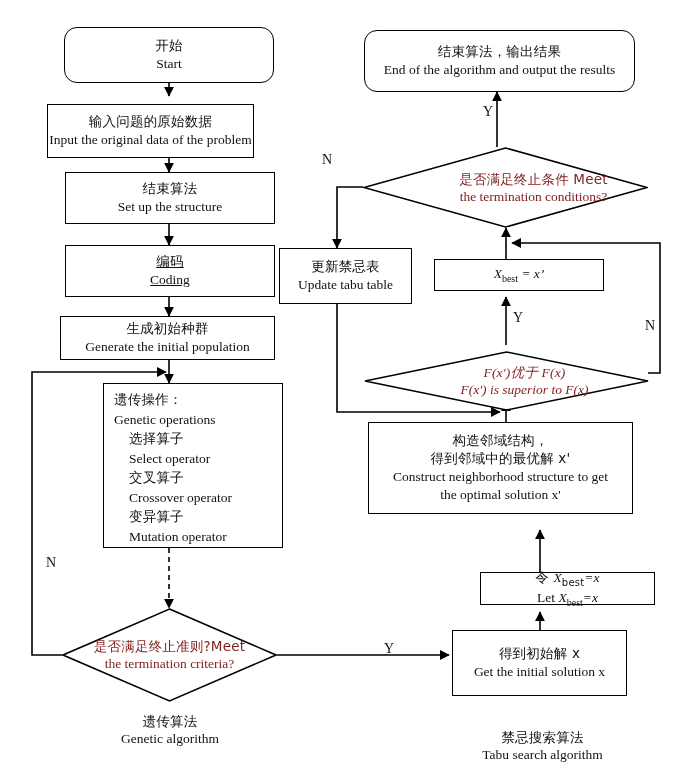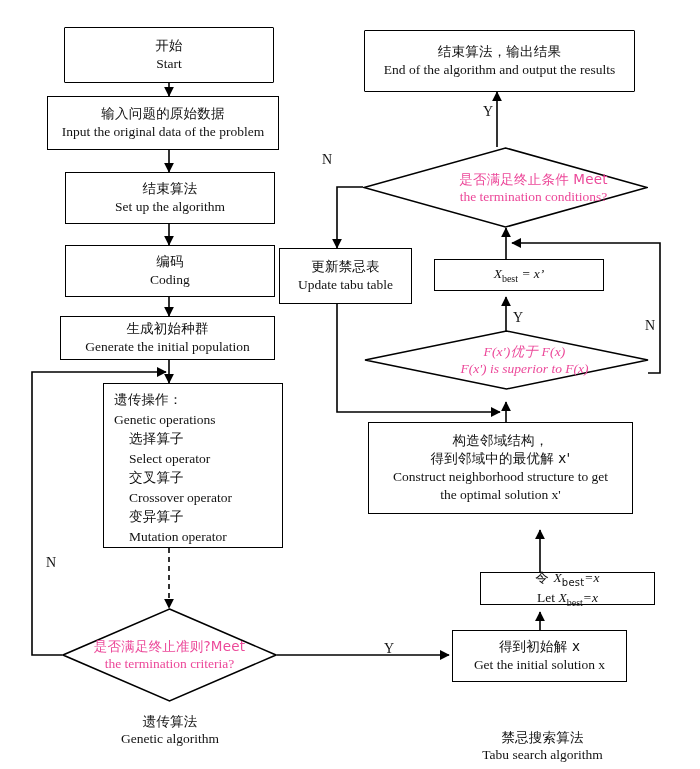--- a/index.html
+++ b/index.html
@@ -32,21 +32,21 @@
     display: flex;
     flex-direction: column;
     align-items: center;
     justify-content: center;
     text-align: center;
     color: #111111;
     font-size: 13.5px;
     line-height: 1.32;
   }
   .node.round {
-    border-radius: 1px;
+    border-radius: 13px;
   }
   .node.listbox {
     align-items: flex-start;
     text-align: left;
     padding: 6px 0 6px 10px;
     justify-content: flex-start;
   }
   .line-cn {
     font-family: "DejaVu Sans", "Liberation Sans", sans-serif;
     font-size: 13.5px;
@@ -72,21 +72,21 @@
     position: absolute;
     left: 0;
     top: 0;
     width: 100%;
     height: 100%;
     display: flex;
     flex-direction: column;
     align-items: center;
     justify-content: center;
     text-align: center;
-    color: #ec4899;
+    color: #7f1d1d;
     pointer-events: none;
   }
   .edge-label {
     position: absolute;
     font-family: "Liberation Serif", "DejaVu Serif", serif;
     font-size: 14px;
     color: #111111;
   }
   .caption {
     position: absolute;
@@ -152,31 +152,31 @@
 
       <polyline points="337,302 337,412 500,412" marker-end="url(#arrow)"></polyline>
     </g>
   </svg>
 
   <div class="node round" style="left:64px; top:27px; width:210px; height:56px;">
     <span class="line-cn">开始</span>
     <span class="line-en">Start</span>
   </div>
 
-  <div class="node" style="left:47px; top:96px; width:232px; height:54px;">
+  <div class="node" style="left:47px; top:104px; width:207px; height:54px;">
     <span class="line-cn">输入问题的原始数据</span>
     <span class="line-en">Input the original data of the problem</span>
   </div>
 
   <div class="node" style="left:65px; top:172px; width:210px; height:52px;">
     <span class="line-cn">结束算法</span>
-    <span class="line-en">Set up the algorithm</span>
-  </div>
-
-  <div class="node" style="left:65px; top:245px; width:210px; height:52px;">
+    <span class="line-en">Set up the structure</span>
+  </div>
+
+  <div class="node" style="left:65px; top:245px; width:210px; height:52px;text-decoration:underline;">
     <span class="line-cn">编码</span>
     <span class="line-en">Coding</span>
   </div>
 
   <div class="node" style="left:60px; top:316px; width:215px; height:44px;">
     <span class="line-cn">生成初始种群</span>
     <span class="line-en">Generate the initial population</span>
   </div>
 
   <div class="node listbox" style="left:103px; top:383px; width:180px; height:165px;">
@@ -217,21 +217,21 @@
 
   <div class="node" style="left:279px; top:248px; width:133px; height:56px;">
     <span class="line-cn">更新禁忌表</span>
     <span class="line-en">Update tabu table</span>
   </div>
 
   <div class="node" style="left:434px; top:259px; width:170px; height:32px;">
     <span class="line-en"><span class="mathvar">X</span><span class="sub">best</span> <span class="mathvar">= x’</span></span>
   </div>
 
-  <div class="diamond-wrap" style="left:364px; top:330px; width:285px; height:60px;">
+  <div class="diamond-wrap" style="left:364px; top:351px; width:285px; height:60px;">
     <svg width="285" height="60" viewBox="0 0 285 60">
       <polygon points="142.5,1 284,30 142.5,59 1,30" fill="#ffffff" stroke="#000000" stroke-width="1.6"></polygon>
     </svg>
     <div class="diamond-text" style="padding-left:18px;">
       <span class="line-cn mathvar">F(x')优于 F(x)</span>
       <span class="line-en mathvar">F(x') is superior to F(x)</span>
     </div>
   </div>
 
   <div class="node" style="left:368px; top:422px; width:265px; height:92px;">
@@ -239,21 +239,21 @@
     <span class="line-cn">得到邻域中的最优解 x'</span>
     <span class="line-en">Construct neighborhood structure to get</span>
     <span class="line-en">the optimal solution x'</span>
   </div>
 
   <div class="node" style="left:480px; top:572px; width:175px; height:33px;">
     <span class="line-cn">令 <span class="mathvar">X</span><span class="sub">best</span><span class="mathvar">=x</span></span>
     <span class="line-en">Let <span class="mathvar">X</span><span class="sub">best</span><span class="mathvar">=x</span></span>
   </div>
 
-  <div class="node" style="left:452px; top:630px; width:175px; height:52px;">
+  <div class="node" style="left:452px; top:630px; width:175px; height:66px;">
     <span class="line-cn">得到初始解 x</span>
     <span class="line-en">Get the initial solution x</span>
   </div>
 
   <span class="edge-label" style="left:483px; top:104px;">Y</span>
 
   <span class="edge-label" style="left:322px; top:152px;">N</span>
 
   <span class="edge-label" style="left:513px; top:310px;">Y</span>
 

